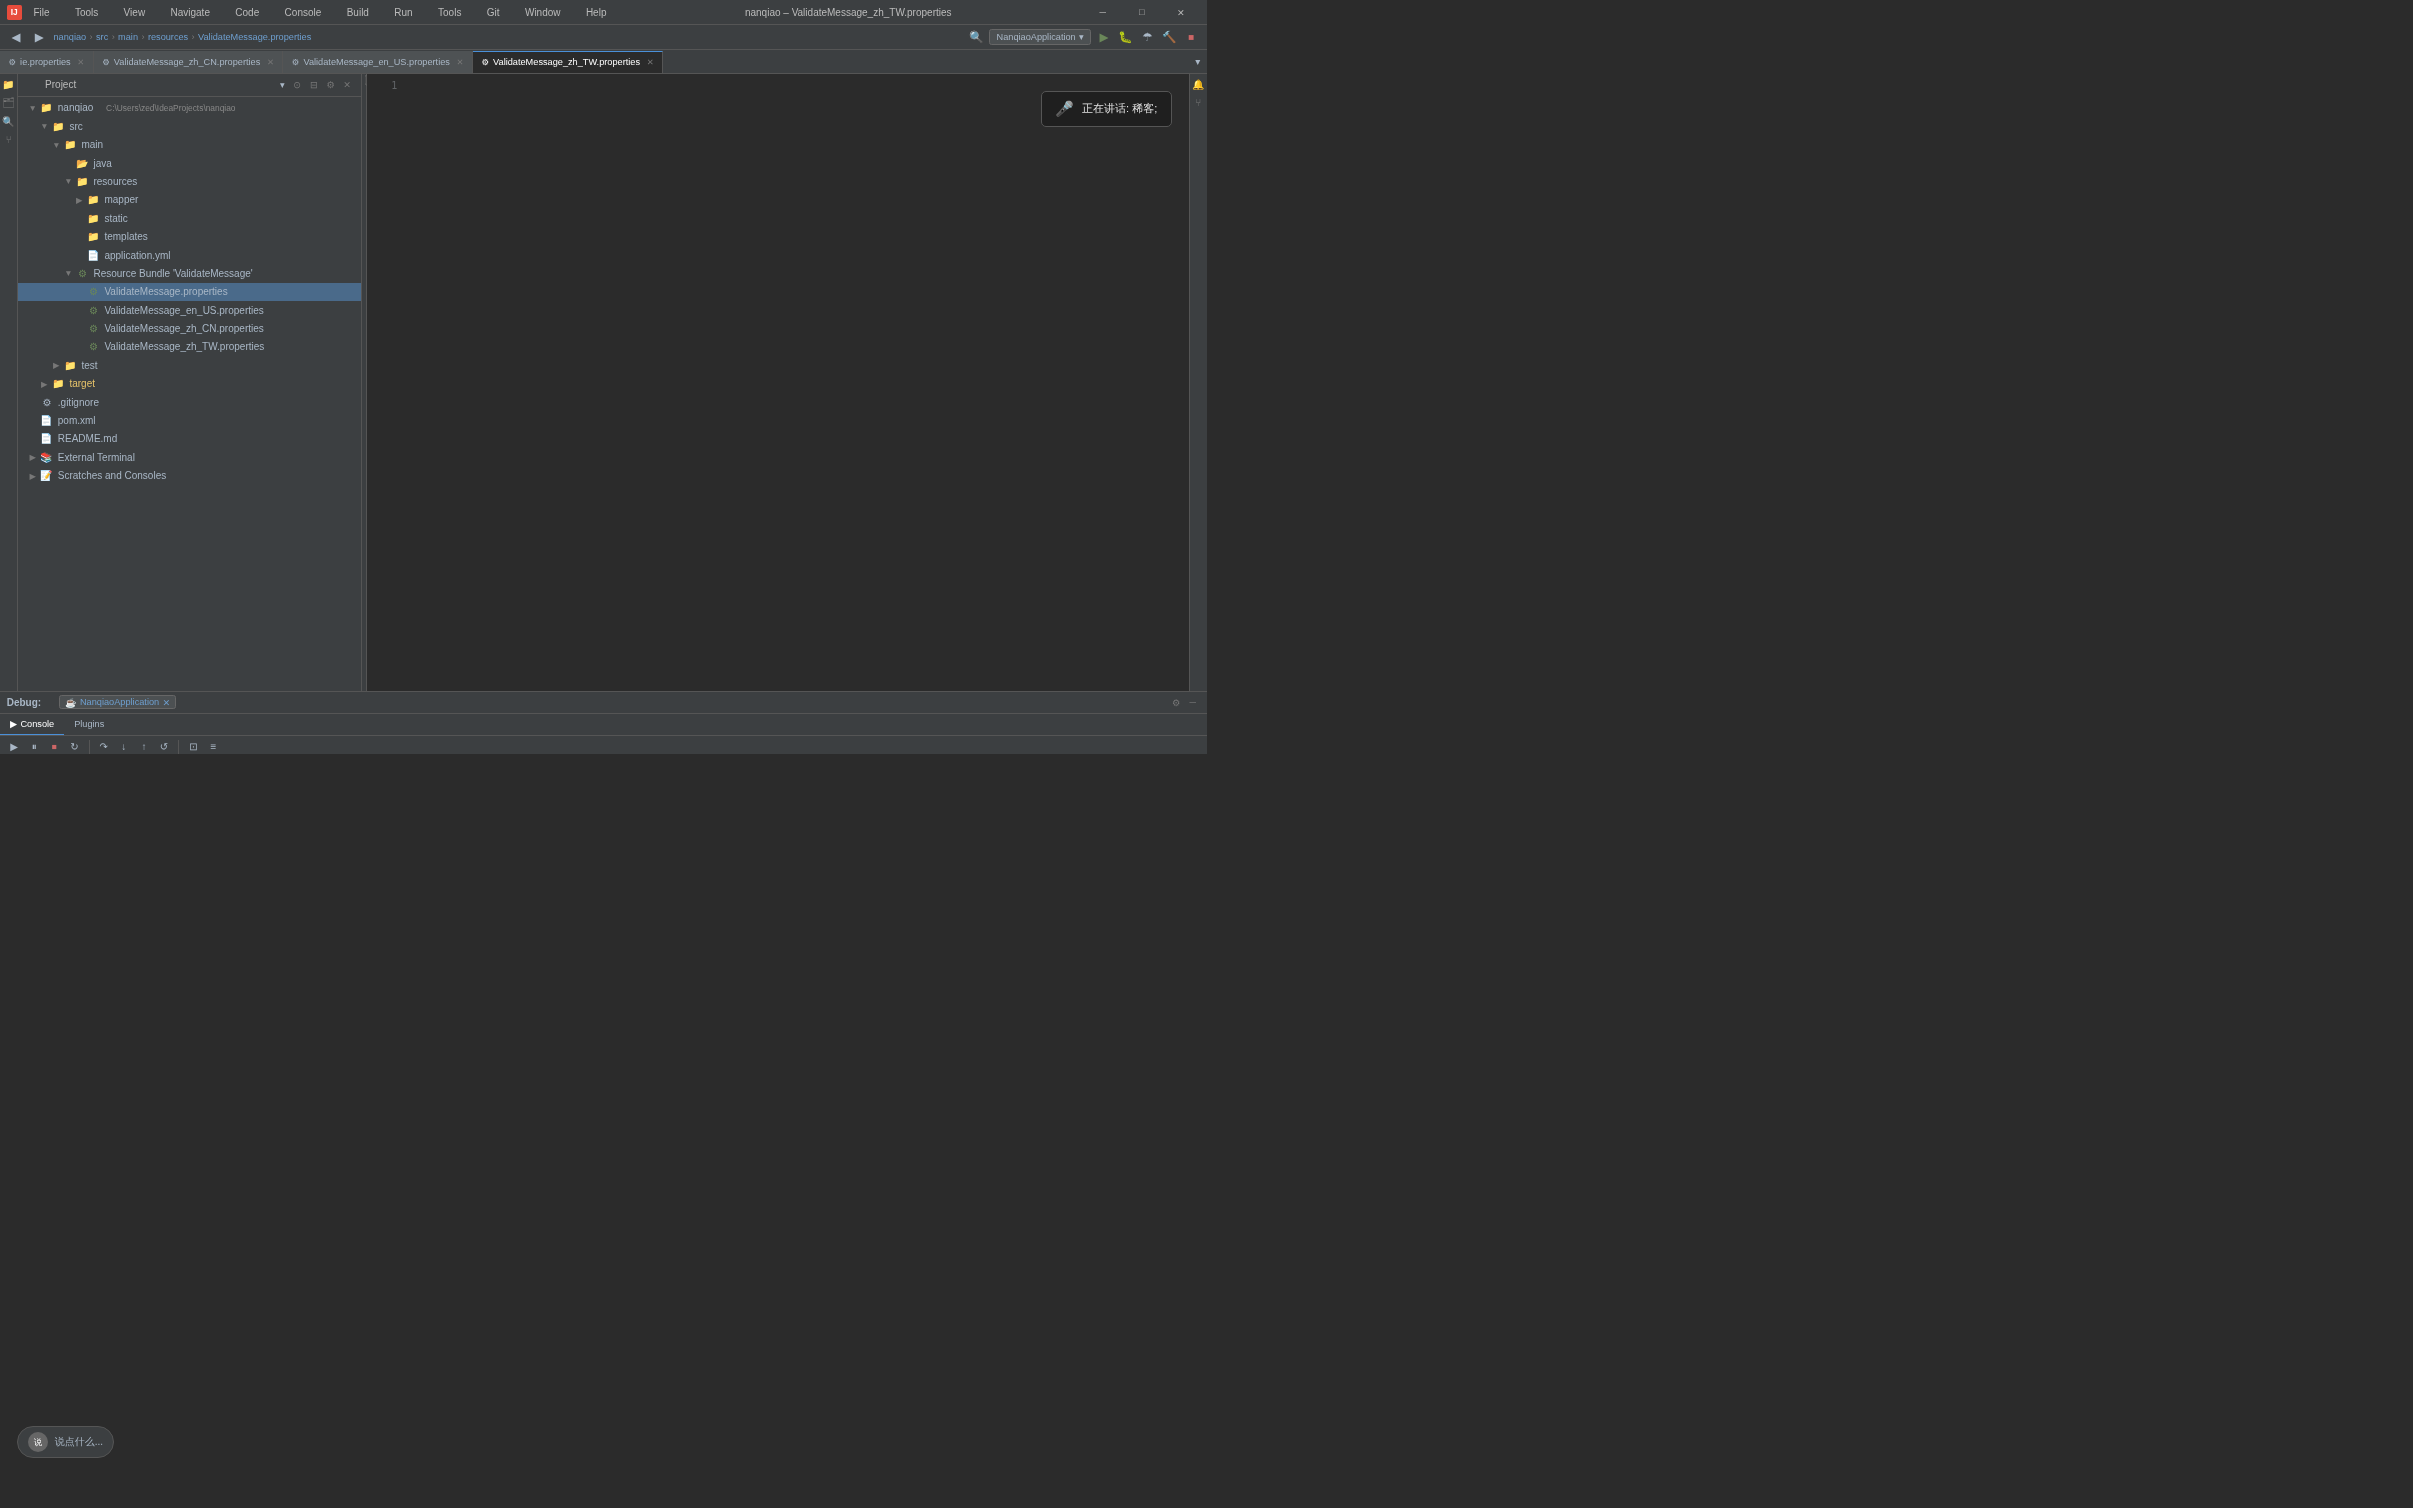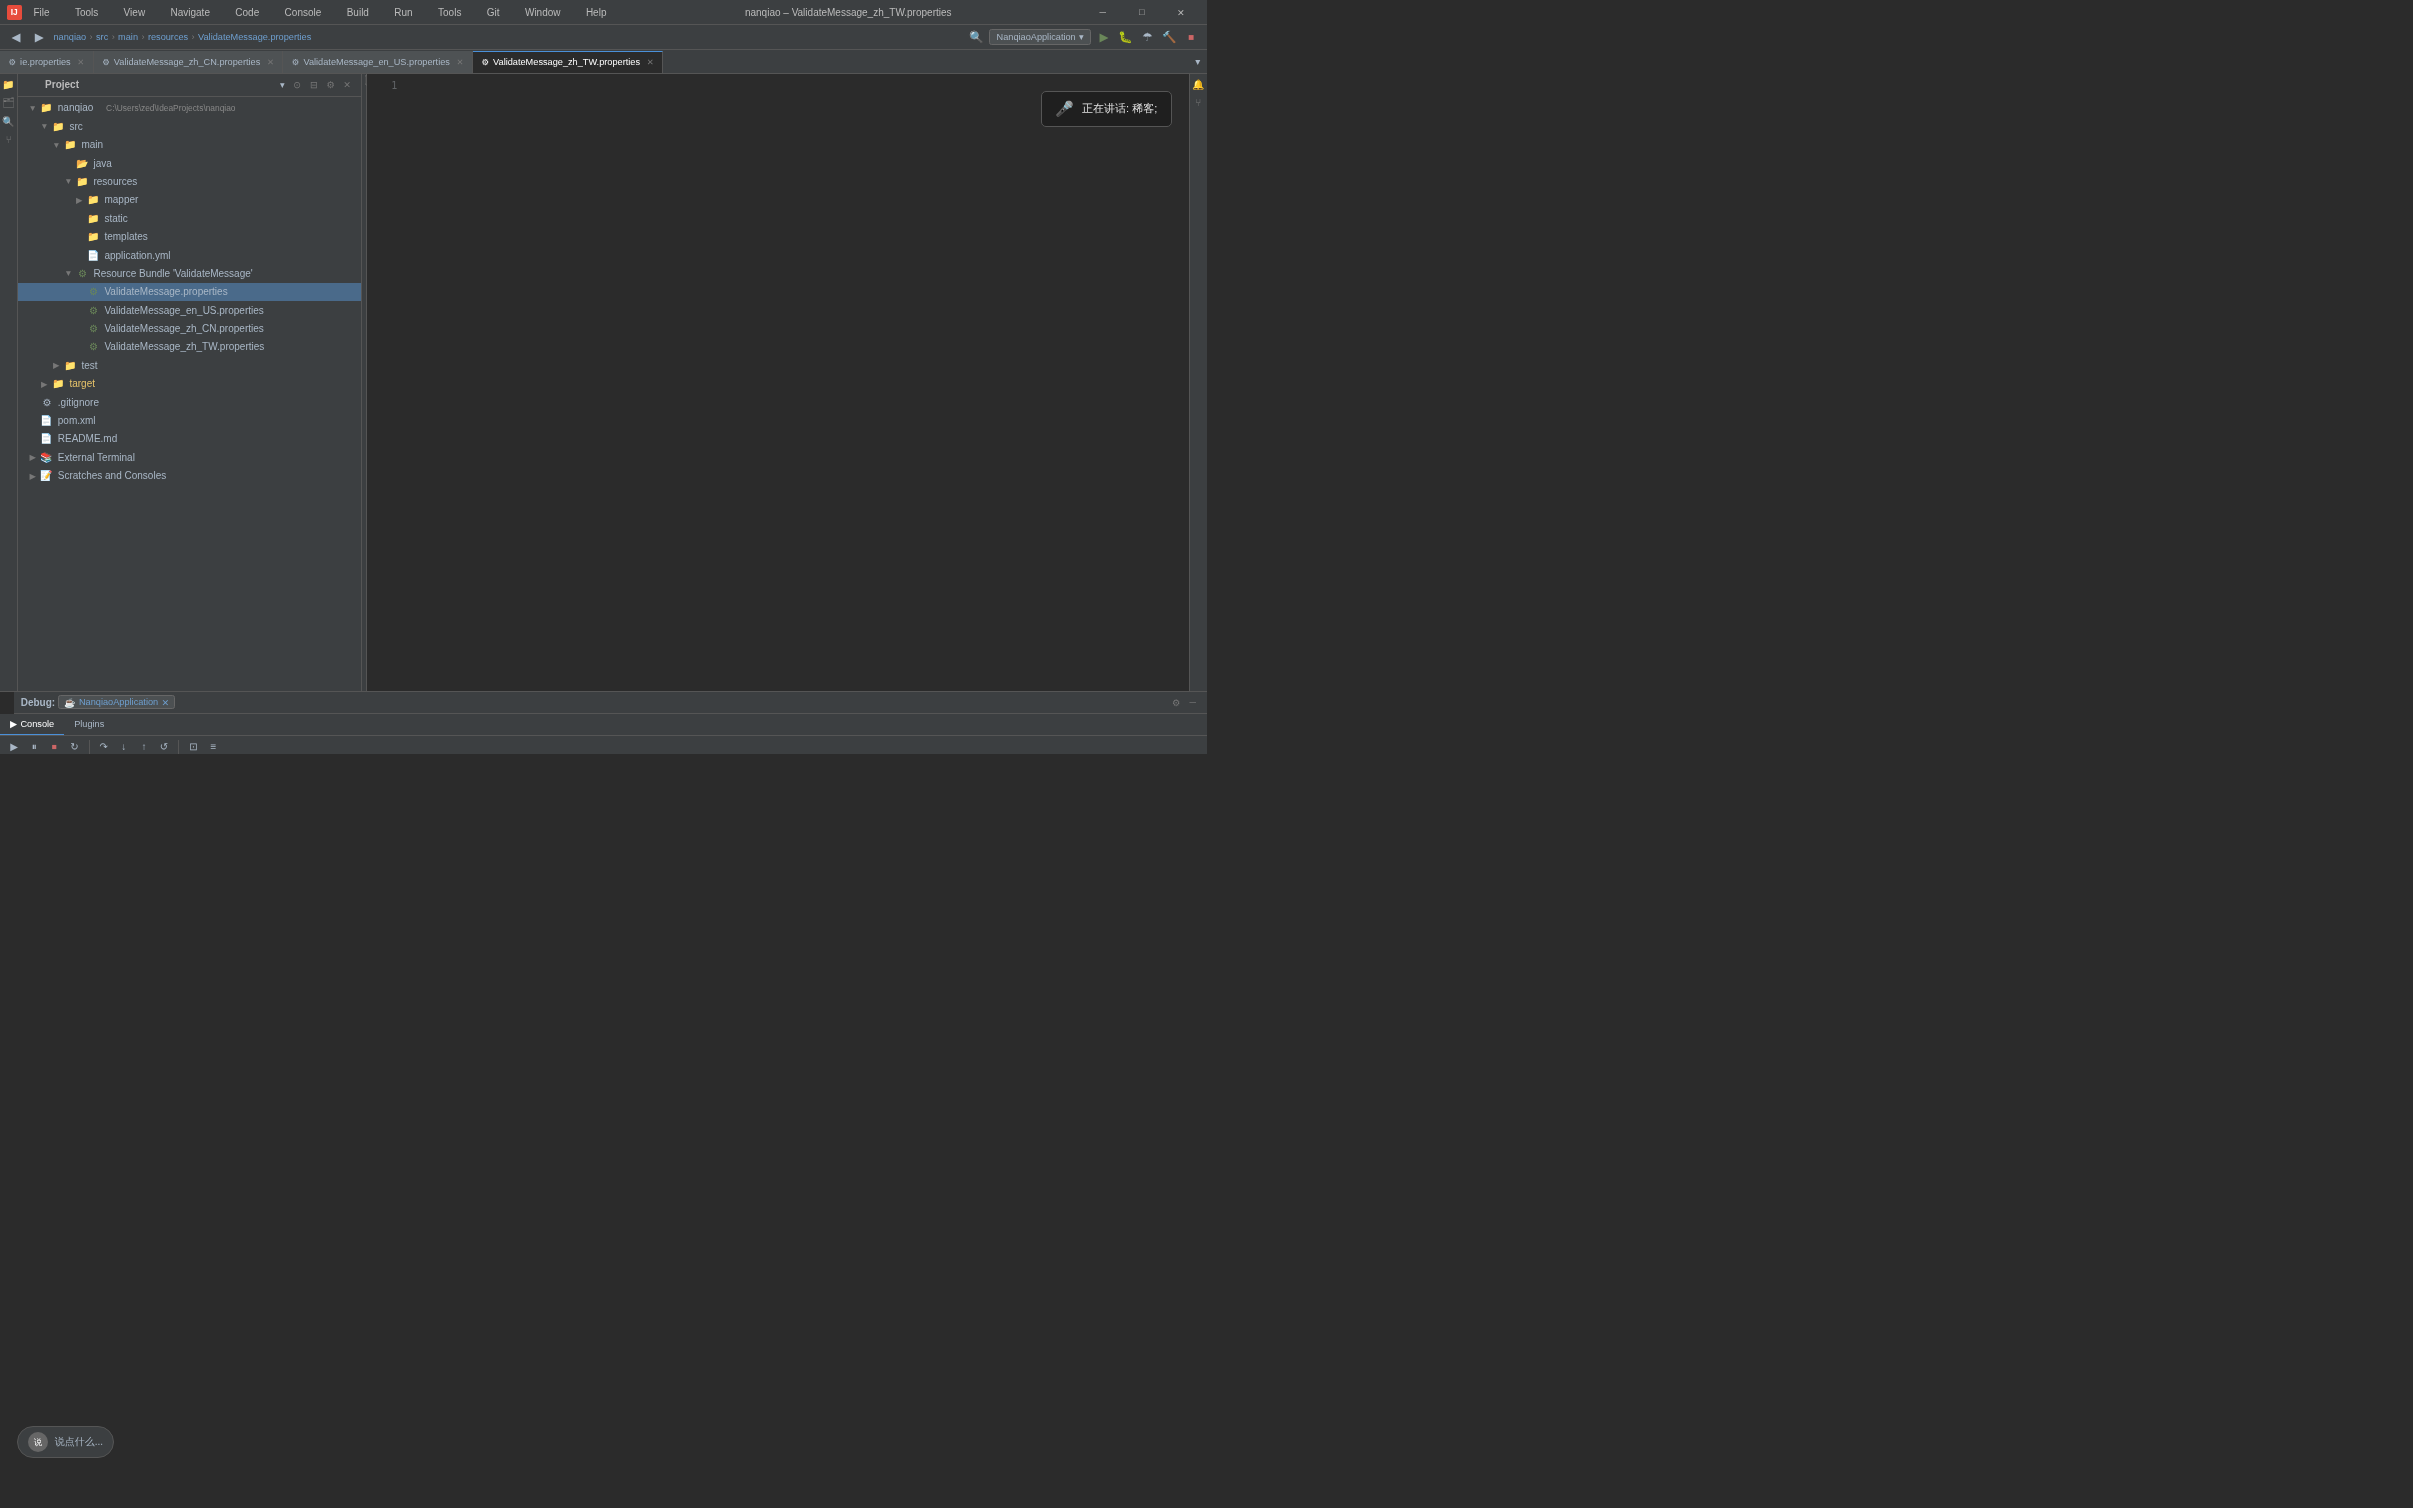--- a/index.html
+++ b/index.html
@@ -166,21 +166,21 @@
     #project-header {
       height: 23.5px;
       background: #3c3f41;
       display: flex;
       align-items: center;
       padding: 0 6.7px;
       border-bottom: 0.8px solid #555;
       gap: 5px;
     }
     #project-header .panel-title {
-      font-size: 10px; color: #bbbbbb; font-weight: bold;
+      font-size: 10px; color: #bbbbbb; font-weight: normal;
       flex: 1;
       padding-left: 20px;
     }
     #project-header .panel-icons {
       display: flex; gap: 1.7px;
     }
     .panel-icon-btn {
       width: 15px; height: 15px;
       display: flex; align-items: center; justify-content: center;
       font-size: 9.2px; color: #777; cursor: pointer;
@@ -286,22 +286,21 @@
       display: flex;
       flex-direction: column;
     }
     #debug-header {
       height: 22px;
       background: #3c3f41;
       display: flex;
       align-items: center;
       padding: 0 6.7px;
       border-bottom: 0.8px solid #555;
-      gap: 3px;
-      margin-left: 14px;
+      gap: 18px;
     }
     .debug-label { font-size: 10px; color: #a9b7c6; font-weight: bold; }
     .debug-app-tag {
       background: #4c5052;
       border: 0.8px solid #666;
       border-radius: 2.5px;
       padding: 0.8px 5px;
       font-size: 9.2px;
       color: #6e9fcf;
       display: flex; align-items: center; gap: 3.4px;

